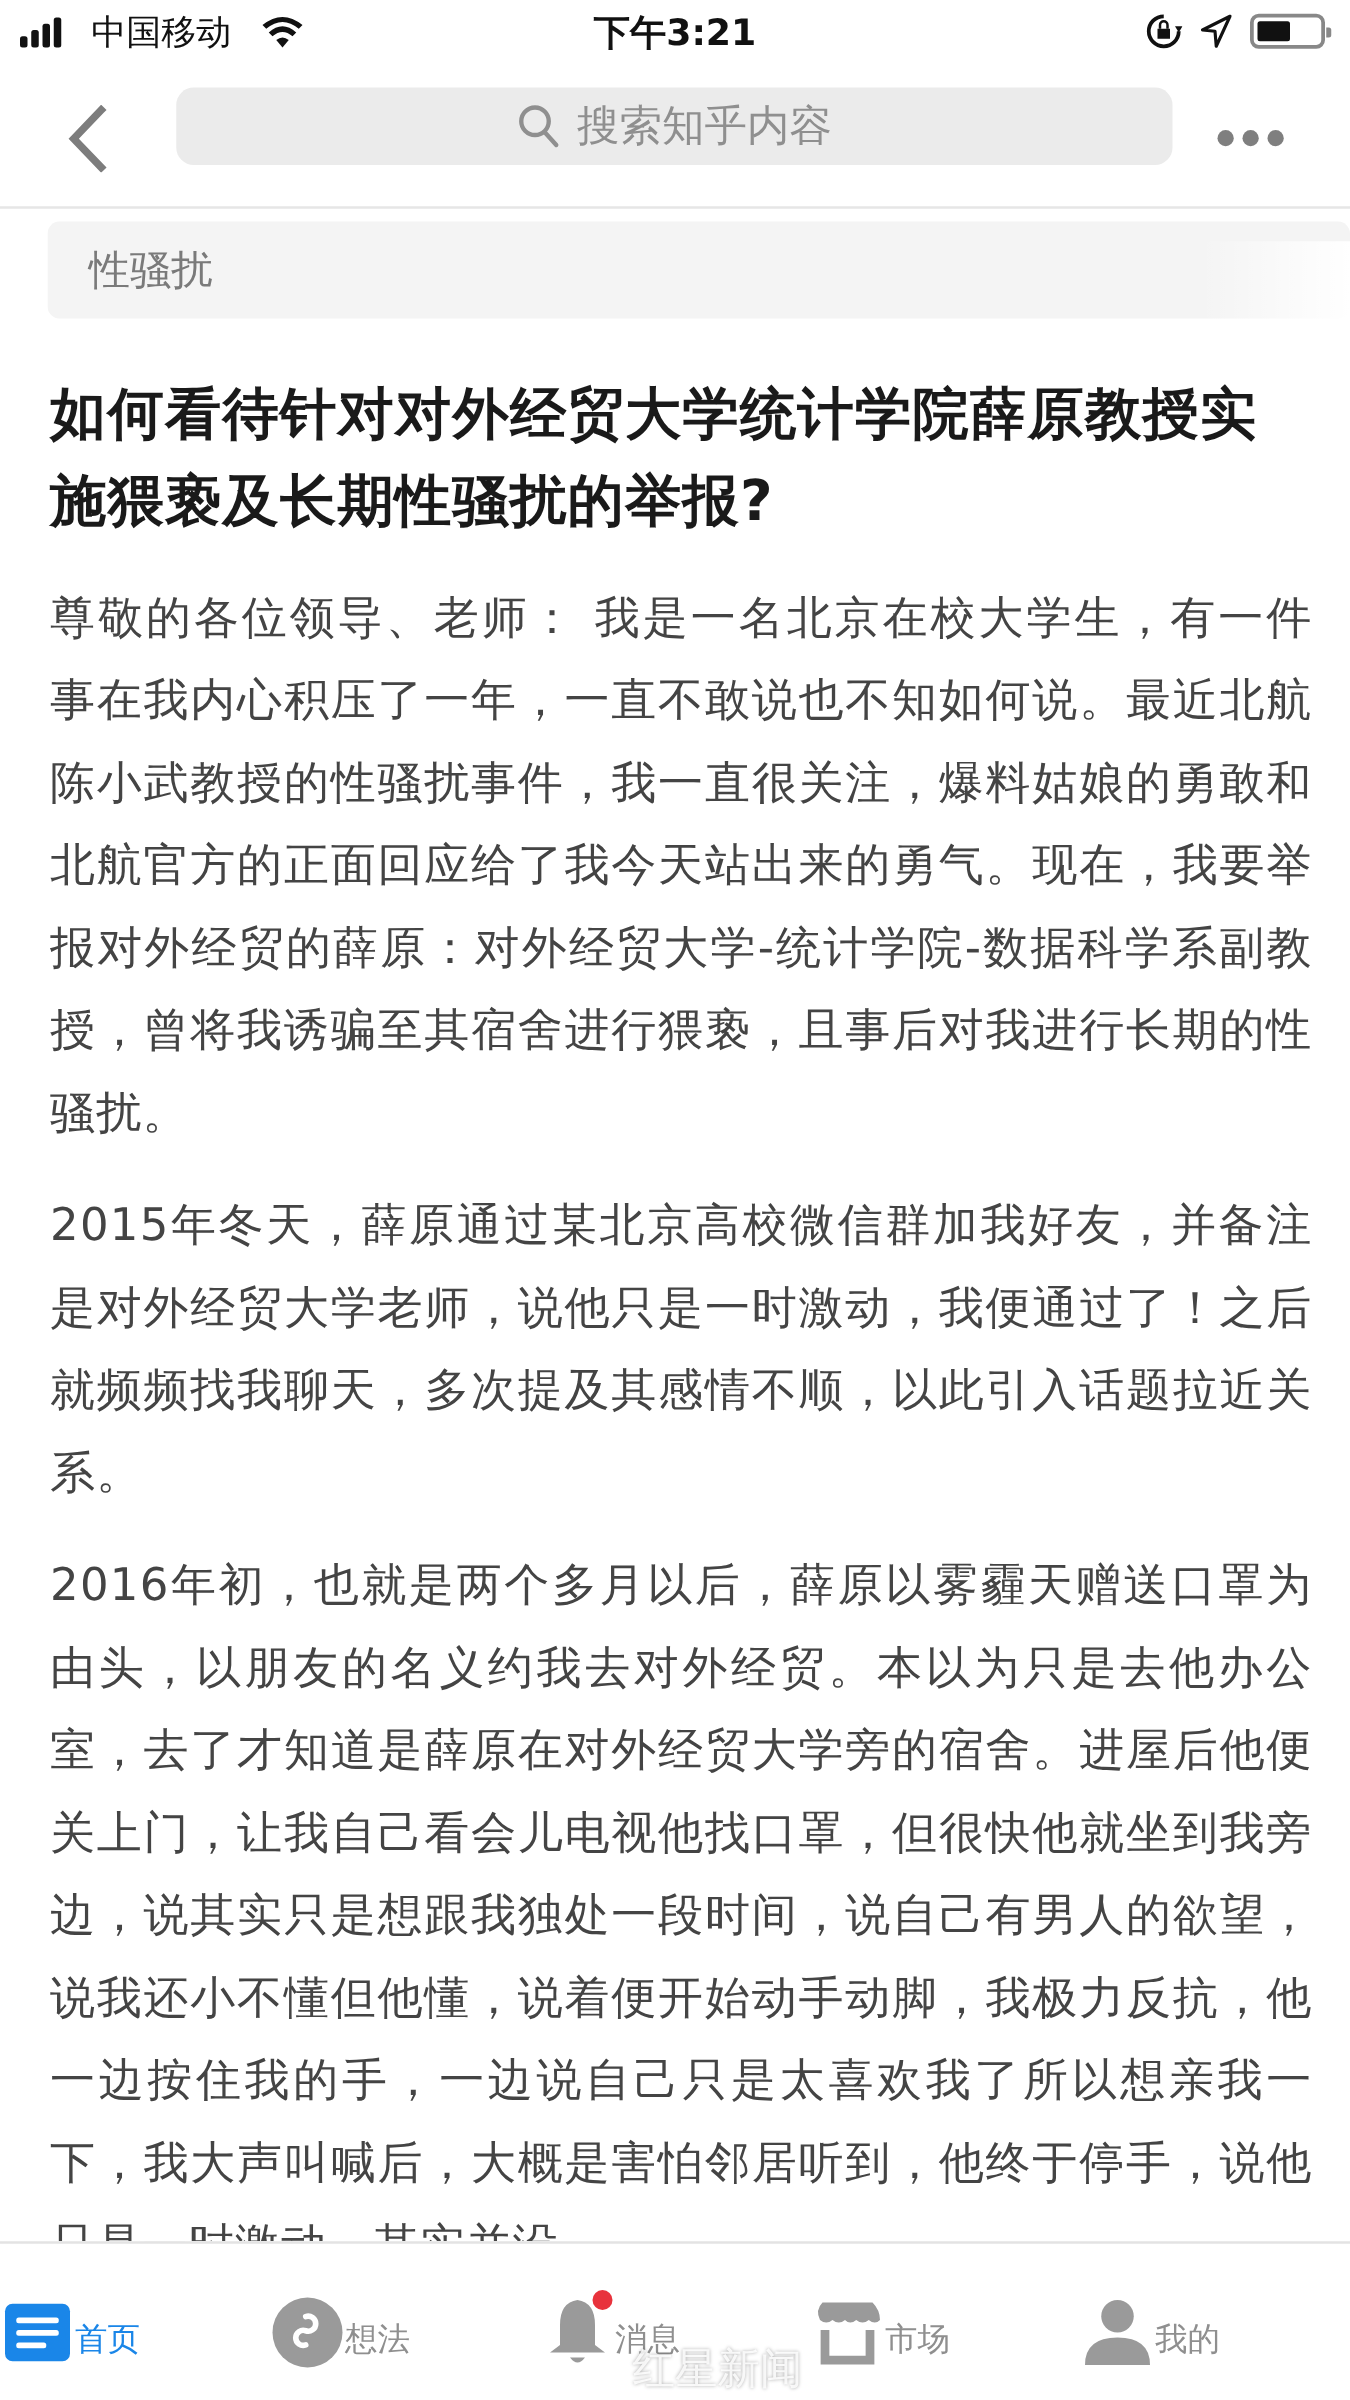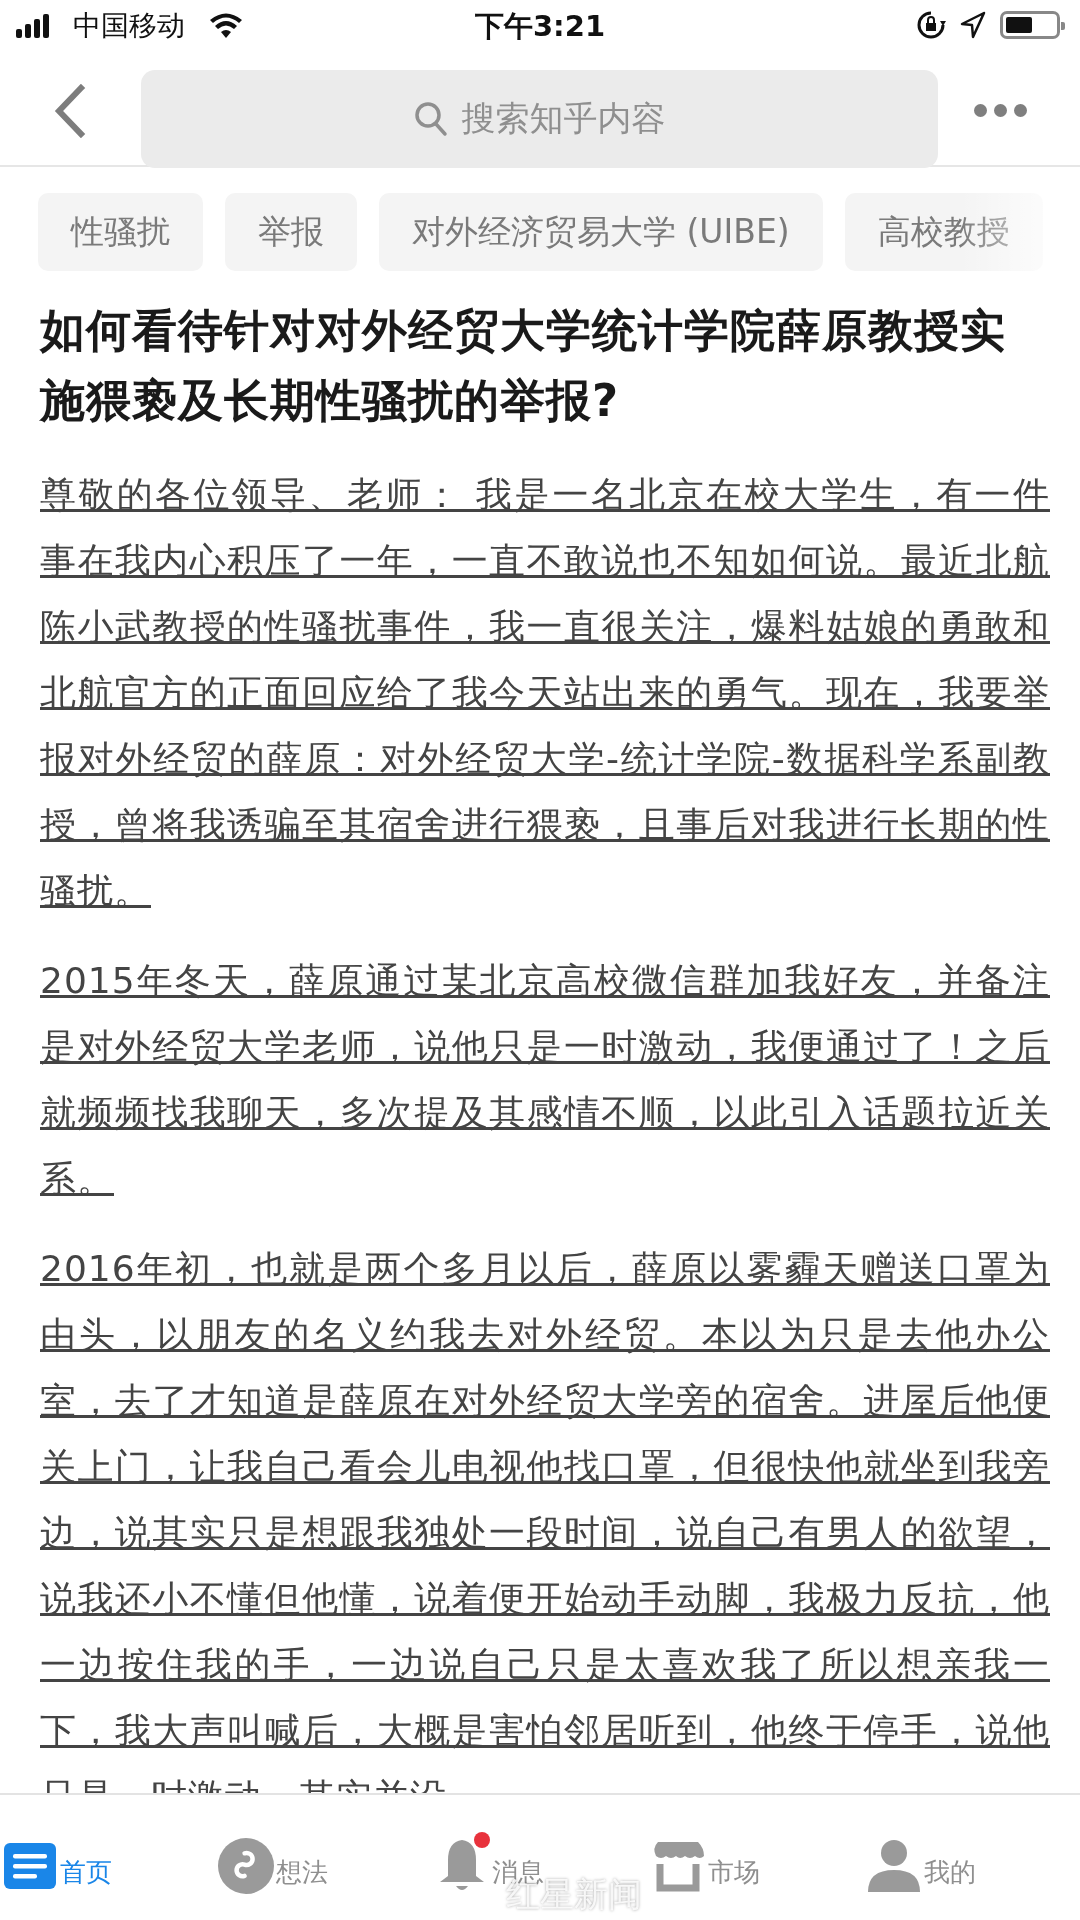--- a/index.html
+++ b/index.html
@@ -14,36 +14,36 @@
   .carrier { font-size: 28px; color: #111; line-height: 36px; }
   .sb-time { position: absolute; left: 0; right: 0; top: 8px; text-align: center; font-size: 29px; font-weight: bold; color: #111; line-height: 36px; }
   .sb-right { position: absolute; right: 20px; top: 10px; display: flex; align-items: center; gap: 14px; }
   .battery { width: 60px; height: 28px; border: 3px solid #888; border-radius: 7px; position: relative; padding: 3px; }
   .battery .fill { width: 26px; height: 16px; background: #111; border-radius: 2px; }
   .battery::after { content: ""; position: absolute; right: -8px; top: 8px; width: 4px; height: 8px; background: #888; border-radius: 0 2px 2px 0; }
 
   
   .nav-bar { position: absolute; top: 54px; left: 0; width: 1080px; height: 113px; border-bottom: 2px solid #e6e6e6; }
   .back-btn { position: absolute; left: 40px; top: 22px; width: 60px; height: 70px; display: flex; align-items: center; justify-content: center; cursor: pointer; }
-  .search-box { position: absolute; left: 141px; top: 16px; width: 797px; height: 98px; background: #ebebeb; border-radius: 14px; display: flex; align-items: center; justify-content: center; gap: 14px; cursor: text; }
+  .search-box { position: absolute; left: 141px; top: 16px; width: 797px; height: 62px; background: #ebebeb; border-radius: 14px; display: flex; align-items: center; justify-content: center; gap: 14px; cursor: text; }
   .search-placeholder { font-size: 34px; color: #8f8f8f; }
   .more-btn { position: absolute; left: 965px; top: 36px; width: 70px; height: 40px; display: flex; align-items: center; justify-content: center; gap: 7px; cursor: pointer; }
   .more-btn span { width: 13px; height: 13px; border-radius: 50%; background: #7f7f7f; display: block; }
 
   
-  .tags { position: absolute; top: 193px; left: 38px; width: 1042px; height: 78px; display: flex; gap: 22px; overflow: hidden; white-space: nowrap; }
+  .tags { position: absolute; top: 177px; left: 38px; width: 1042px; height: 78px; display: flex; gap: 22px; overflow: hidden; white-space: nowrap; flex-direction: column; }
   .tag { flex: 0 0 auto; height: 78px; padding: 0 33px; background: #f4f4f4; border-radius: 10px; display: flex; align-items: center; font-size: 33px; color: #7a7a7a; cursor: pointer; }
   .tags-fade { position: absolute; top: 193px; right: 0; width: 120px; height: 78px; background: linear-gradient(to right, rgba(255,255,255,0), #ffffff); pointer-events: none; }
 
   
   .question-title { position: absolute; top: 296px; left: 40px; width: 1010px; font-size: 45px; line-height: 70px; font-weight: bold; color: #1a1a1a; letter-spacing: 1px; }
 
   
   .article { position: absolute; top: 462px; left: 40px; width: 1010px; height: 1331px; overflow: hidden; }
-  .article p { font-size: 36px; line-height: 66px; color: #444444; letter-spacing: 1px; margin-bottom: 24px; text-align: justify; text-decoration: underline; }
+  .article p { font-size: 36px; line-height: 66px; color: #444444; letter-spacing: 1px; margin-bottom: 24px; text-align: justify; }
 
   
   .tab-bar { position: absolute; top: 1793px; left: 0; width: 1080px; height: 127px; background: #ffffff; border-top: 2px solid #e3e3e3; display: flex; }
   .tab { flex: 1; position: relative; display: flex; align-items: center; padding-top: 16px; cursor: pointer; }
   .tab-icon { width: 60px; height: 60px; position: relative; display: flex; align-items: center; justify-content: center; }
   .tab-label { margin-top: 12px; font-size: 26px; color: #8f8f8f; line-height: 32px; }
   .tab.active .tab-label { color: #1a86e8; }
   .badge-dot { position: absolute; top: -4px; right: 2px; width: 16px; height: 16px; border-radius: 50%; background: #e8323c; }
 
   .watermark { position: absolute; left: 460px; top: 1872px; font-size: 34px; color: rgba(255,255,255,0.85); text-shadow: 0 0 3px rgba(0,0,0,0.35); display: flex; align-items: center; gap: 6px; pointer-events: none; }

